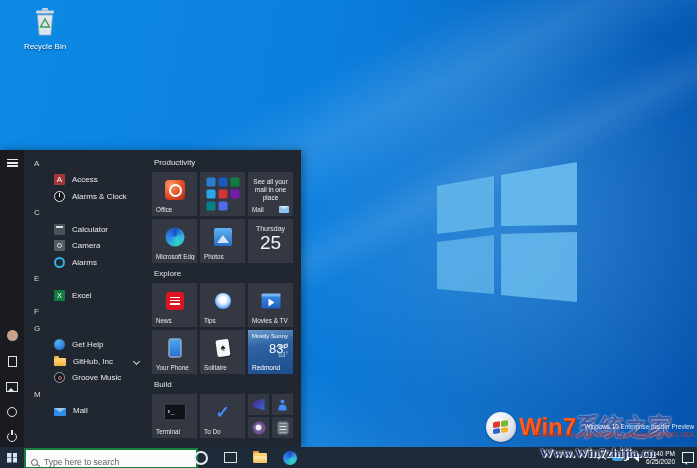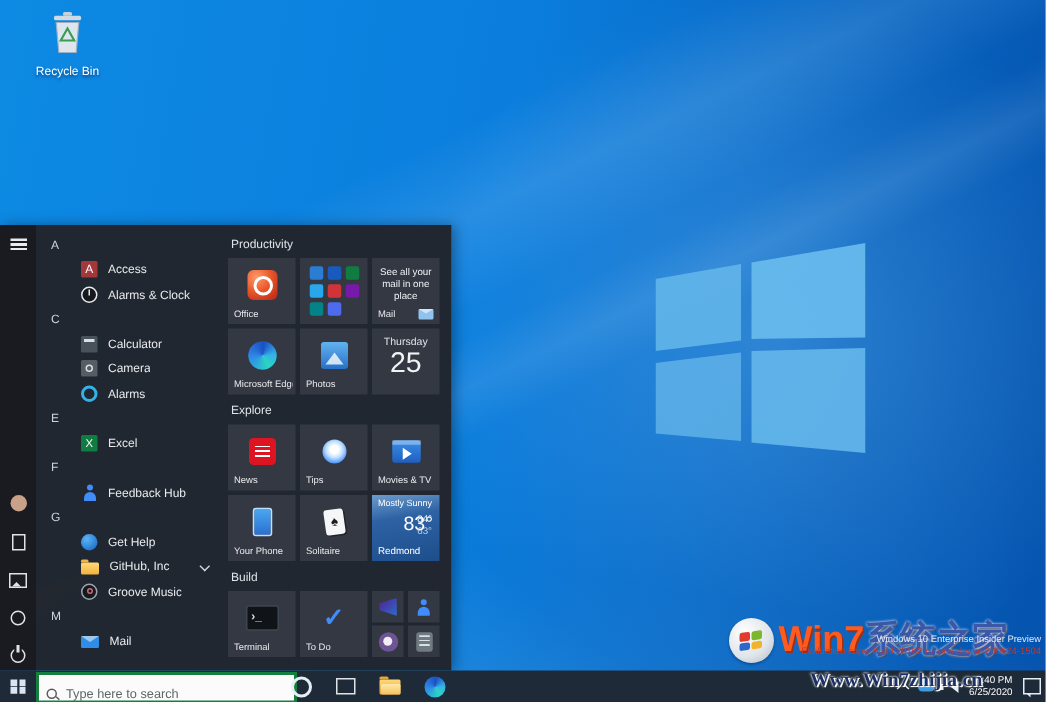--- a/index.html
+++ b/index.html
@@ -268,24 +268,20 @@
         <div class="al-row">
           <span class="ai ai-cortana"></span>
           <span class="al-label">Alarms</span>
         </div>
         <div class="al-header">E</div>
         <div class="al-row">
           <span class="ai ai-excel"></span>
           <span class="al-label">Excel</span>
         </div>
         <div class="al-header">F</div>
-        <div class="al-row">
-          <span class="ai ai-feedback"></span>
-          <span class="al-label">Feedback Hub</span>
-        </div>
         <div class="al-header">G</div>
         <div class="al-row">
           <span class="ai ai-gethelp"></span>
           <span class="al-label">Get Help</span>
         </div>
         <div class="al-row">
           <span class="ai ai-ghfolder"></span>
           <span class="al-label">GitHub, Inc</span>
           <span class="al-exp"></span>
         </div>

